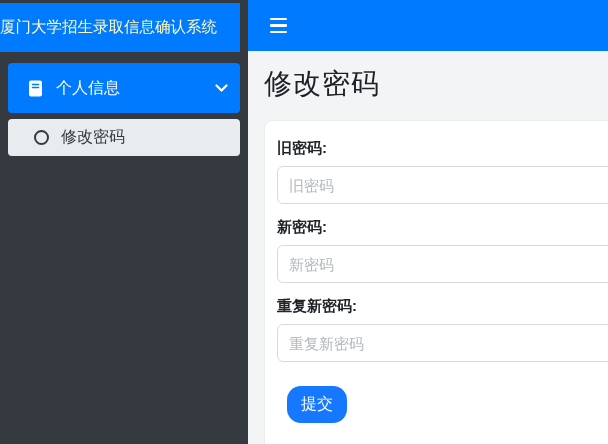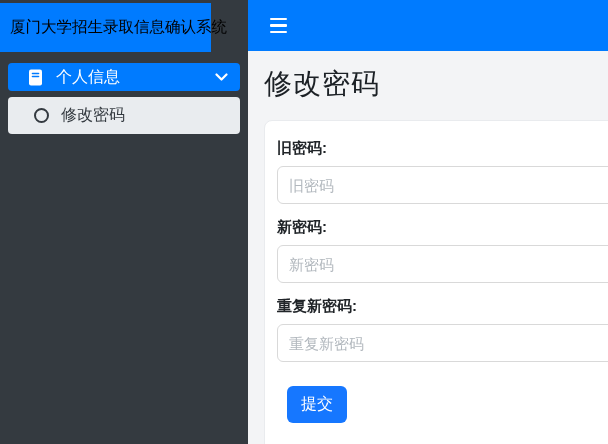--- a/index.html
+++ b/index.html
@@ -9,29 +9,29 @@
     background: #343a40;
     position: relative;
   }
 
   
   .sidebar {
     position: absolute; left: 0; top: 0; bottom: 0; width: 248px;
     background: #343a40; z-index: 2;
   }
   .brand {
-    margin-top: 3px; width: 211px; height: 49px;
-    background: #007bff; color: #000000;
+    margin-top: 3px; width: 240px; height: 49px;
+    background: #007bff; color: #fef9c3;
     display: flex; align-items: center;
-    padding-left: 10px; font-size: 15.5px; white-space: nowrap;
+    font-size: 15.5px; white-space: nowrap;
     cursor: pointer;
   }
   .nav { margin: 11px 8px 0 8px; }
   .nav-item {
-    height: 28px; border-radius: 4px;
+    height: 50px; border-radius: 4px;
     display: flex; align-items: center;
     color: #ffffff; font-size: 16px; cursor: pointer;
     padding: 0 12px 0 18px; margin-bottom: 6px;
   }
   .nav-item.parent-active { background: #007bff; }
   .nav-item.sub { padding-left: 26px; margin-bottom: 0; height: 37px; }
   .nav-item.sub + .nav-item.sub { margin-top: 6px; }
   .nav-item.sub.active { background: #e9ecef; color: #343a40; }
   .nav-icon { flex: 0 0 auto; display: inline-flex; align-items: center; justify-content: center; }
   .book-icon { width: 19px; height: 19px; }
@@ -74,21 +74,21 @@
     border: 1px solid #d9d9d9; border-radius: 6px;
     padding: 0 11px; font-size: 15px; color: #333333;
     background: #ffffff; outline: none;
     margin-bottom: 14px;
     font-family: "Liberation Sans", "DejaVu Sans", sans-serif;
   }
   .form-input::placeholder { color: #b2b8be; }
   .submit-btn {
     margin: 10px 0 0 10px;
     background: #1677ff; color: #ffffff; border: none;
-    border-radius: 6px; font-size: 16px; padding: 8px 14px;
+    border-radius: 14px; font-size: 16px; padding: 8px 14px;
     cursor: pointer;
     font-family: "Liberation Sans", "DejaVu Sans", sans-serif;
   }
 </style>
 </head>
 <body>
 
 <aside class="sidebar">
   <div class="brand">
     <span>厦门大学招生录取信息确认系统</span>

